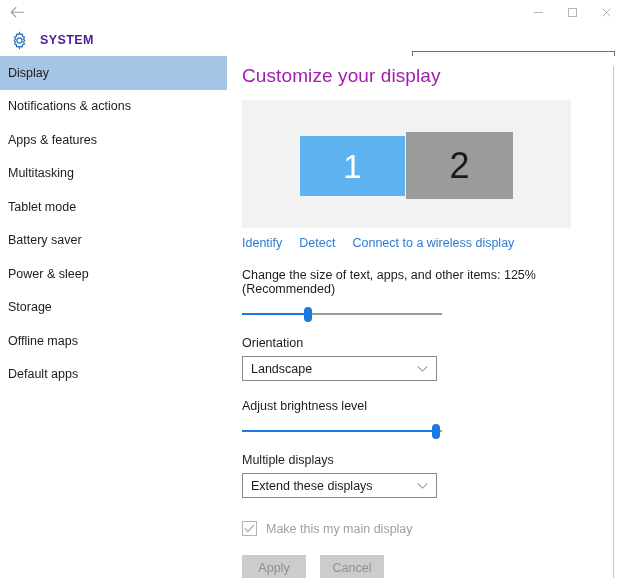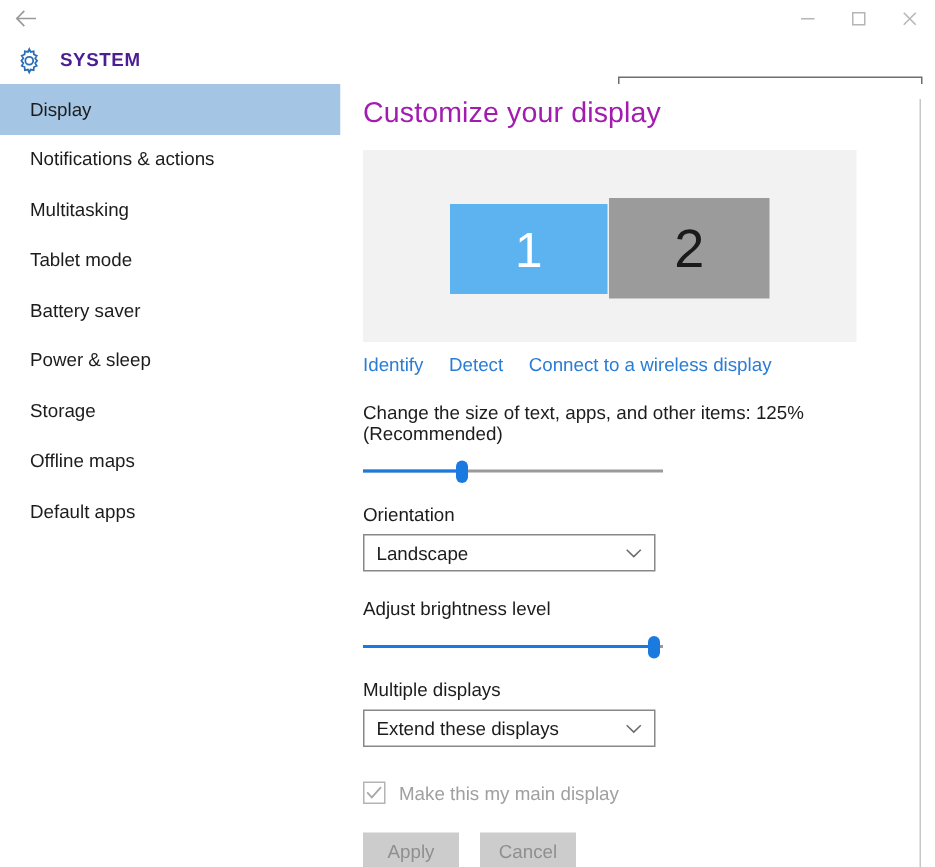--- a/index.html
+++ b/index.html
@@ -133,21 +133,21 @@
     width: 227px;
     flex: none;
     background: #ffffff;
     padding-top: 0px;
     box-sizing: border-box;
   }
   .nav-item {
     height: 33.5px;
     display: flex;
     align-items: center;
-    padding-left: 20px;
+    padding-left: 8px;
     box-sizing: border-box;
     font-size: 12.5px;
     color: #1c1c1c;
   }
   .nav-item.selected {
     background: #a4c5e4;
   }
 
   
   .content {
@@ -382,20 +382,23 @@
   <div class="body">
 
     <div class="sidebar">
       <div class="nav-item selected" style="background: rgb(164, 197, 228);">
         <span>Display</span>
       </div>
       <div class="nav-item">
         <span>Notifications &amp; actions</span>
       </div>
       <div class="nav-item">
+        <span>Apps &amp; features</span>
+      </div>
+      <div class="nav-item">
         <span>Multitasking</span>
       </div>
       <div class="nav-item">
         <span>Tablet mode</span>
       </div>
       <div class="nav-item">
         <span>Battery saver</span>
       </div>
       <div class="nav-item">
         <span>Power &amp; sleep</span>

